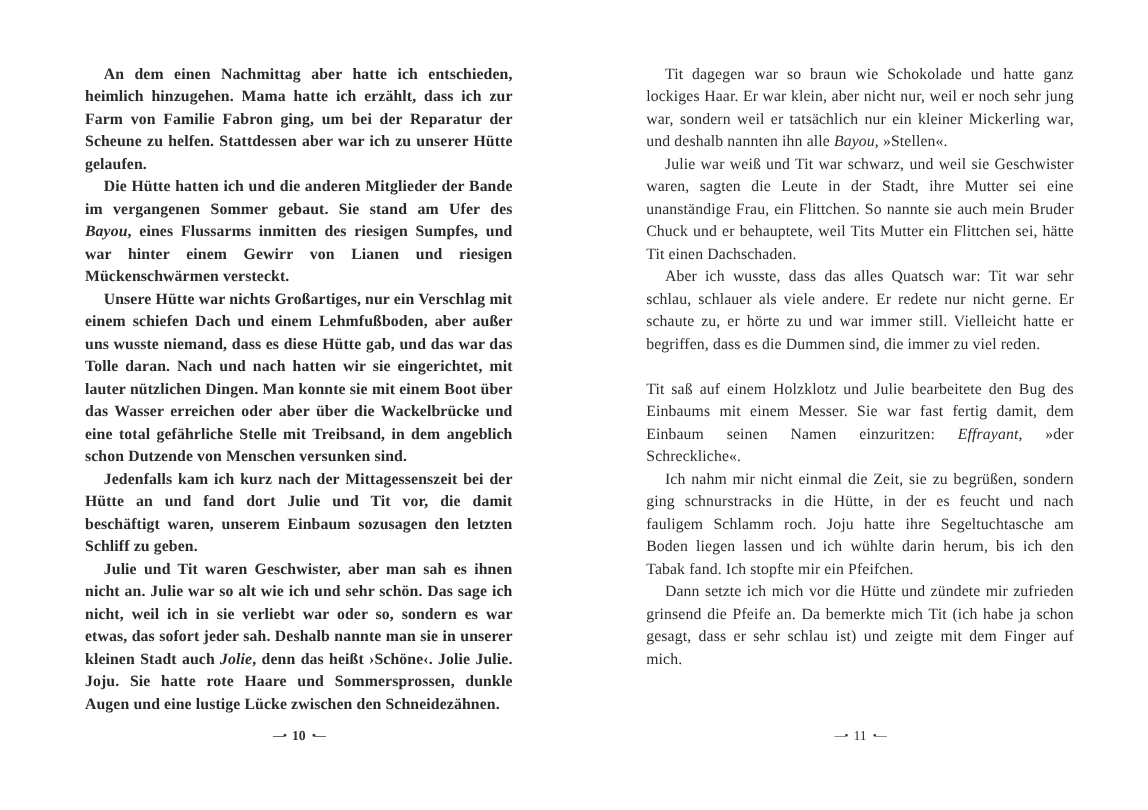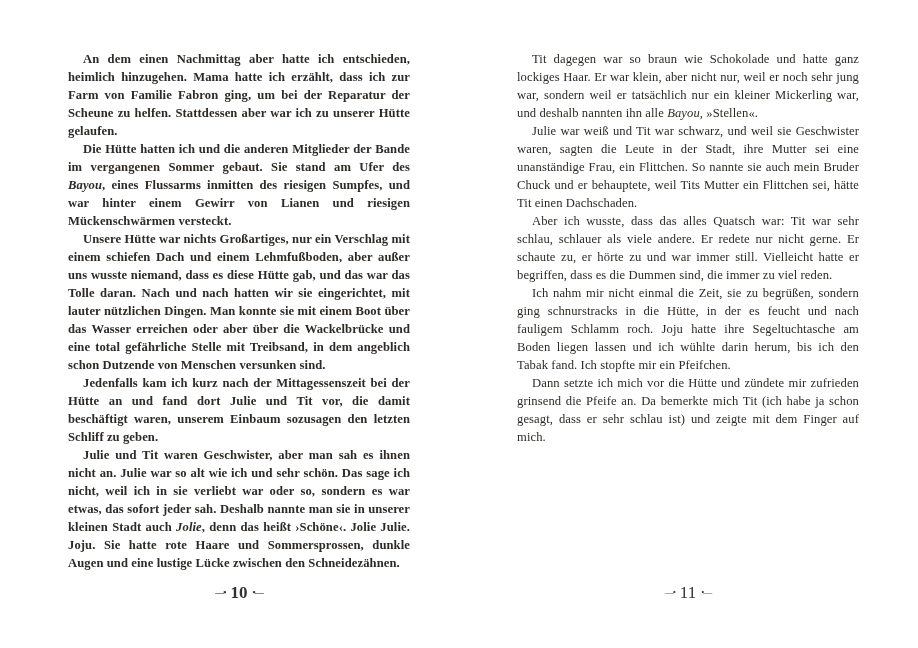--- a/index.html
+++ b/index.html
@@ -66,21 +66,21 @@
   }
   .orn {
     font-size: 9px;
     letter-spacing: -1px;
     color: #3c3835;
     line-height: 1;
     position: relative;
     top: -1px;
   }
   .pagenum {
-    font-size: 17px;
+    font-size: 11px;
   }
 </style>
 </head>
 <body>
 
 <div class="spread">
 
   <div class="page page-left">
     <div class="page-text">
         <p class="indent"><span>An dem einen Nachmittag aber hatte ich entschieden, heimlich hinzugehen. Mama hatte ich erzählt, dass ich zur Farm von Familie Fabron ging, um bei der Reparatur der Scheune zu helfen. Stattdessen aber war ich zu unserer Hütte gelaufen.</span></p>
@@ -94,20 +94,21 @@
       <span class="pagenum">10</span>
       <span class="orn">•—</span>
     </div>
   </div>
 
   <div class="page page-right">
     <div class="page-text">
         <p class="indent"><span>Tit dagegen war so braun wie Schokolade und hatte ganz lockiges Haar. Er war klein, aber nicht nur, weil er noch sehr jung war, sondern weil er tatsächlich nur ein kleiner Mickerling war, und deshalb nannten ihn alle </span><em>Bayou</em><span>, »Stellen«.</span></p>
         <p class="indent"><span>Julie war weiß und Tit war schwarz, und weil sie Geschwister waren, sagten die Leute in der Stadt, ihre Mutter sei eine unanständige Frau, ein Flittchen. So nannte sie auch mein Bruder Chuck und er behauptete, weil Tits Mutter ein Flittchen sei, hätte Tit einen Dachschaden.</span></p>
         <p class="indent"><span>Aber ich wusste, dass das alles Quatsch war: Tit war sehr schlau, schlauer als viele andere. Er redete nur nicht gerne. Er schaute zu, er hörte zu und war immer still. Vielleicht hatte er begriffen, dass es die Dummen sind, die immer zu viel reden.</span></p>
+        <p class="space-before"><span>Tit saß auf einem Holzklotz und Julie bearbeitete den Bug des Einbaums mit einem Messer. Sie war fast fertig damit, dem Einbaum seinen Namen einzuritzen: </span><em>Effrayant</em><span>, »der Schreckliche«.</span></p>
         <p class="indent"><span>Ich nahm mir nicht einmal die Zeit, sie zu begrüßen, sondern ging schnurstracks in die Hütte, in der es feucht und nach fauligem Schlamm roch. Joju hatte ihre Segeltuchtasche am Boden liegen lassen und ich wühlte darin herum, bis ich den Tabak fand. Ich stopfte mir ein Pfeifchen.</span></p>
         <p class="indent"><span>Dann setzte ich mich vor die Hütte und zündete mir zufrieden grinsend die Pfeife an. Da bemerkte mich Tit (ich habe ja schon gesagt, dass er sehr schlau ist) und zeigte mit dem Finger auf mich.</span></p>
       </div>
     <div class="page-footer">
       <span class="orn">—•</span>
       <span class="pagenum">11</span>
       <span class="orn">•—</span>
     </div>
   </div>
 

